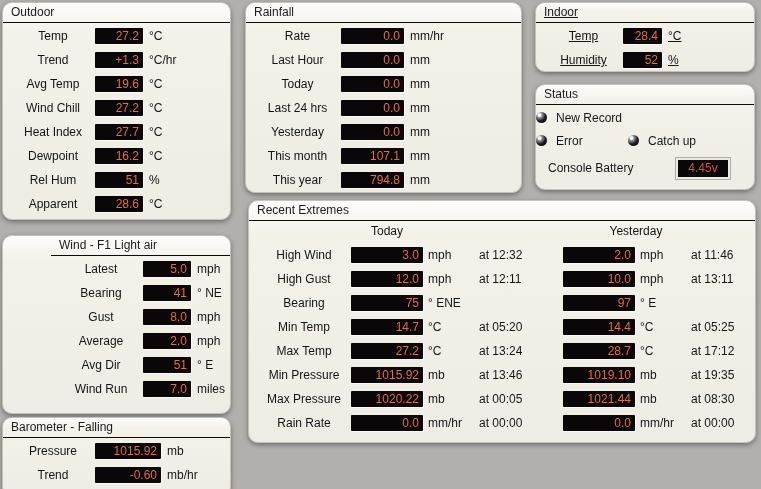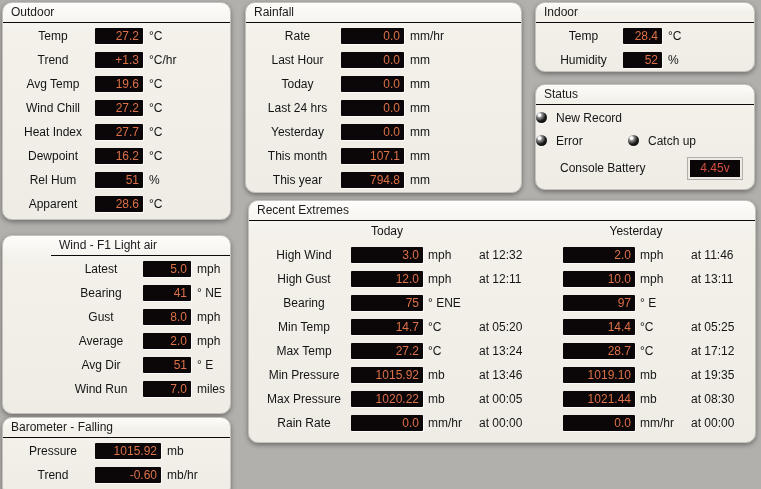--- a/index.html
+++ b/index.html
@@ -30,21 +30,21 @@
     background:#0b0607;color:#dd7148;
     text-align:right;padding:0 4px;border-radius:1px;
     box-shadow:1px 1px 0 rgba(255,255,255,0.75);
   }
   .unit{margin-left:6px;color:#141414;}
 
   #panel-outdoor  {left:2px;  top:2px;   width:229px;height:218px;}
   #panel-wind     {left:2px;  top:235px; width:229px;height:179px;padding-left:48px;}
   #panel-barometer{left:2px;  top:417px; width:229px;height:80px;}
   #panel-rainfall {left:245px;top:2px;   width:277px;height:191px;}
-  #panel-indoor   {left:535px;top:2px;   width:220px;height:70px;}
+  #panel-indoor   {left:535px;top:2px;   width:220px;height:70px;text-decoration:underline;}
   #panel-status   {left:535px;top:84px;  width:220px;height:106px;}
   #panel-extremes {left:248px;top:200px; width:508px;height:243px;}
 
   #panel-outdoor .lbl,#panel-wind .lbl,#panel-barometer .lbl{width:84px;}
   #panel-rainfall .lbl{width:87px;}
   #panel-indoor .lbl{width:79px;}
   #panel-outdoor .box,#panel-wind .box{width:40px;}
   #panel-rainfall .box{width:55px;}
   #panel-barometer .box{width:58px;}
   #panel-indoor .box{width:31px;}
@@ -52,21 +52,21 @@
   
   .status-row{display:flex;align-items:center;height:23px;}
   .status-item{display:flex;align-items:center;flex:none;}
   .status-item.w{width:92px;}
   .led{
     flex:none;width:11px;height:11px;border-radius:50%;
     background:radial-gradient(circle at 32% 28%, #ffffff 0 12%, #9a9a9a 22%, #1c1c1c 55%, #000 100%);
     box-shadow:0 1px 1px rgba(255,255,255,0.6);
   }
   .led-label{margin-left:9px;}
-  .battery-row{display:flex;align-items:center;height:28px;padding-left:24px;margin-top:2px;}
+  .battery-row{display:flex;align-items:center;height:28px;padding-left:12px;margin-top:2px;}
   .battery-lbl{flex:none;width:128px;}
   .battery-box{
     flex:none;width:50px;height:17px;line-height:17px;text-align:center;
     background:#0b0607;color:#d2503e;
     border:2px solid #eceae3;box-shadow:0 0 0 1px #b0aea8;
   }
 
   
   .xheader{position:relative;height:22px;}
   .xheader .hdr{position:absolute;top:3px;text-align:center;color:#141414;}

